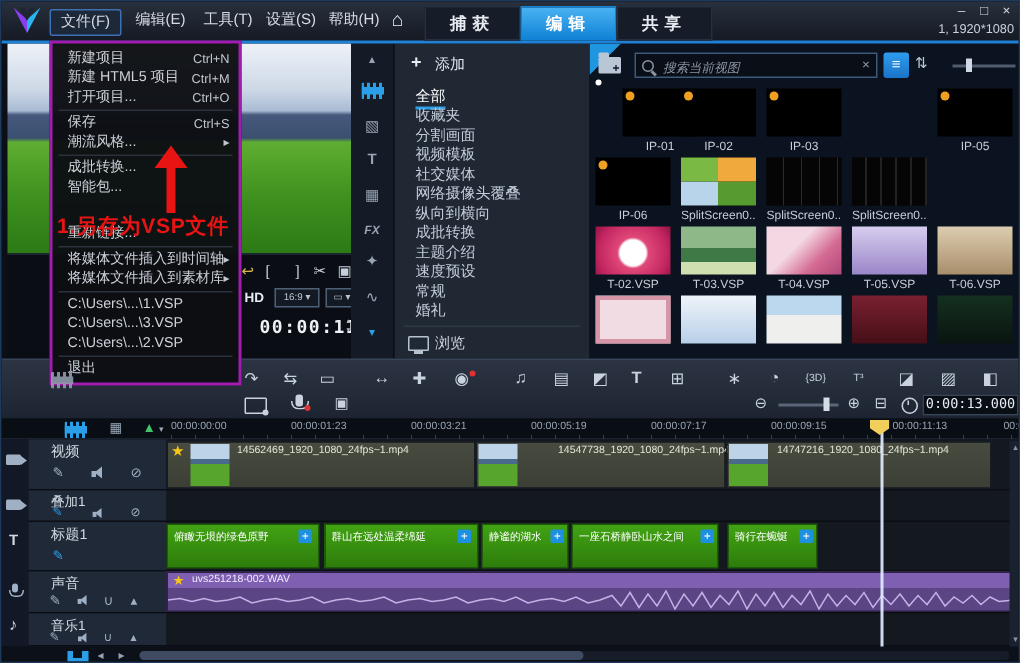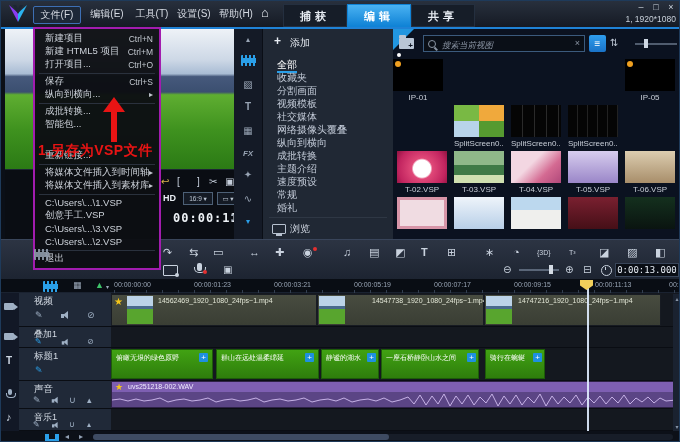--- a/index.html
+++ b/index.html
@@ -244,29 +244,41 @@
     <div class="sbox">
       <span class="mag"></span>
       <input readonly="" placeholder="搜索当前视图" style="">
       <span class="sclear">×</span>
     </div>
     <span class="listbtn">≡</span>
     <span class="sorti">⇅</span>
     <span class="zslide"></span>
     <span class="zthumb"></span>
 
-    <div class="cell" style="left:0;top:30px">
+    <div class="cell" style="left:22px;top:30px">
         <div class="th k-ip k-ip1"></div>
         <div class="lbl">IP-01</div>
+      </div>
+    <div class="cell" style="left:61px;top:30px">
+        <div class="th k-ip k-ip2"></div>
+        <div class="lbl">IP-02</div>
+      </div>
+    <div class="cell" style="left:118px;top:30px">
+        <div class="th k-ip k-ip3"></div>
+        <div class="lbl">IP-03</div>
       </div>
     <div class="cell" style="left:232px;top:30px">
         <div class="th k-ip k-ip1"></div>
         <div class="lbl">IP-05</div>
       </div>
 
+    <div class="cell" style="left:4px;top:76px">
+        <div class="th k-ip k-ip4"></div>
+        <div class="lbl">IP-06</div>
+      </div>
     <div class="cell" style="left:61px;top:76px">
         <div class="th k-collage"></div>
         <div class="lbl">SplitScreen0...</div>
       </div>
     <div class="cell" style="left:118px;top:76px">
         <div class="th k-bars"></div>
         <div class="lbl">SplitScreen0...</div>
       </div>
     <div class="cell" style="left:175px;top:76px">
         <div class="th k-bars2"></div>
@@ -510,21 +522,21 @@
     <div class="mi">
         <span class="ml">打开项目...</span>
         <span class="ms">Ctrl+O</span>
       </div>
     <div class="msep"></div>
     <div class="mi">
         <span class="ml">保存</span>
         <span class="ms">Ctrl+S</span>
       </div>
     <div class="mi">
-        <span class="ml">纵向到横向...</span>
+        <span class="ml">潮流风格...</span>
         <span class="marrow">▸</span>
       </div>
     <div class="msep"></div>
     <div class="mi">
         <span class="ml">成批转换...</span>
       </div>
     <div class="mi">
         <span class="ml">智能包...</span>
       </div>
     <div class="mgap"></div>
@@ -536,23 +548,20 @@
         <span class="ml">将媒体文件插入到时间轴</span>
         <span class="marrow">▸</span>
       </div>
     <div class="mi">
         <span class="ml">将媒体文件插入到素材库</span>
         <span class="marrow">▸</span>
       </div>
     <div class="msep"></div>
     <div class="mi">
         <span class="ml">C:\Users\...\1.VSP</span>
-      </div>
-    <div class="mi">
-        <span class="ml">创意手工.VSP</span>
       </div>
     <div class="mi">
         <span class="ml">C:\Users\...\3.VSP</span>
       </div>
     <div class="mi">
         <span class="ml">C:\Users\...\2.VSP</span>
       </div>
     <div class="msep"></div>
     <div class="mi">
         <span class="ml">退出</span>

